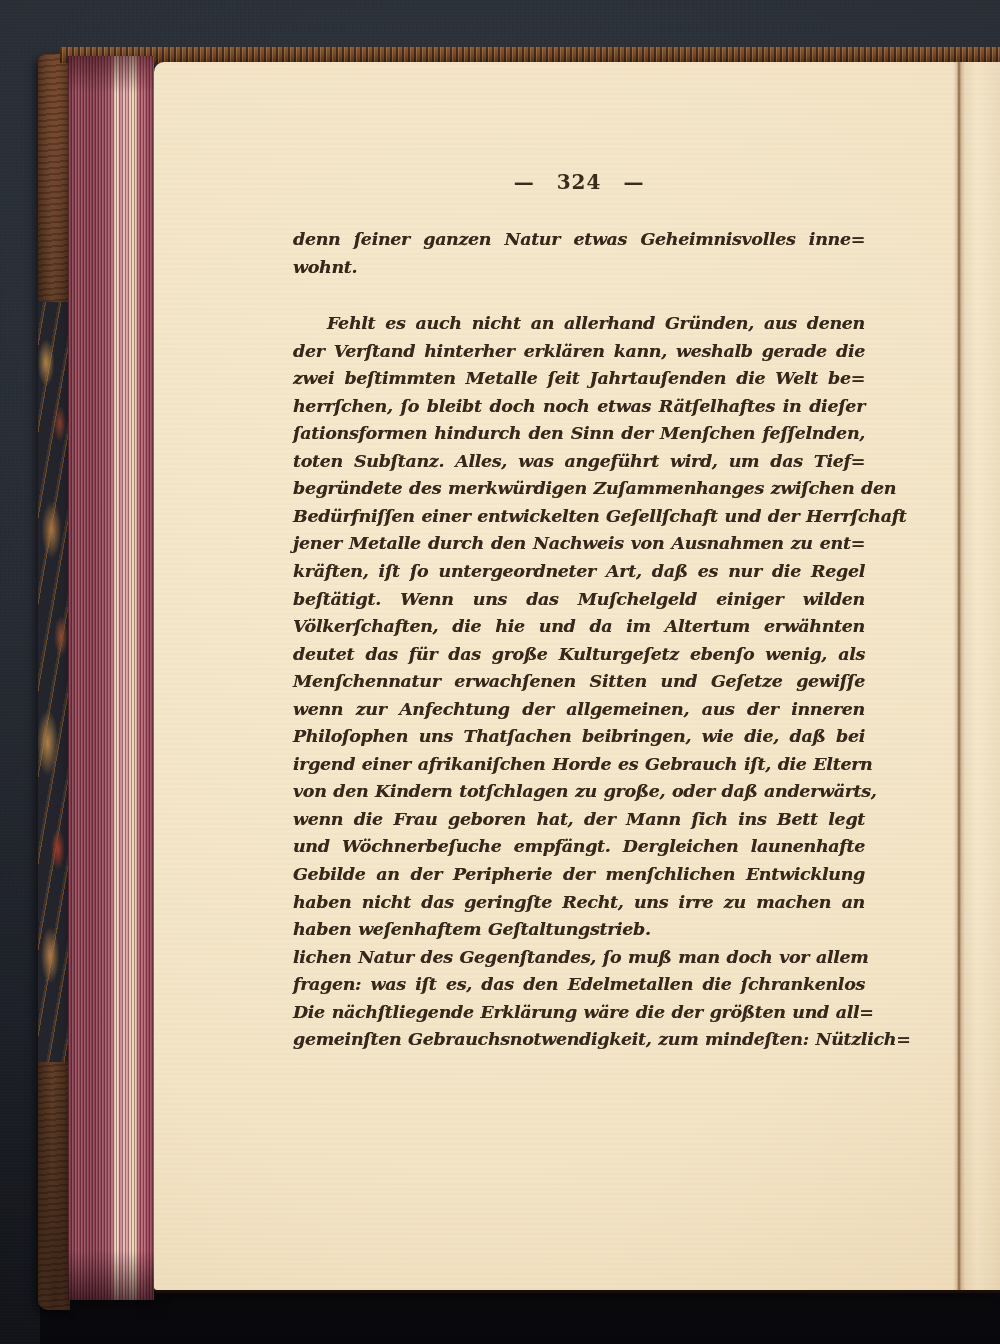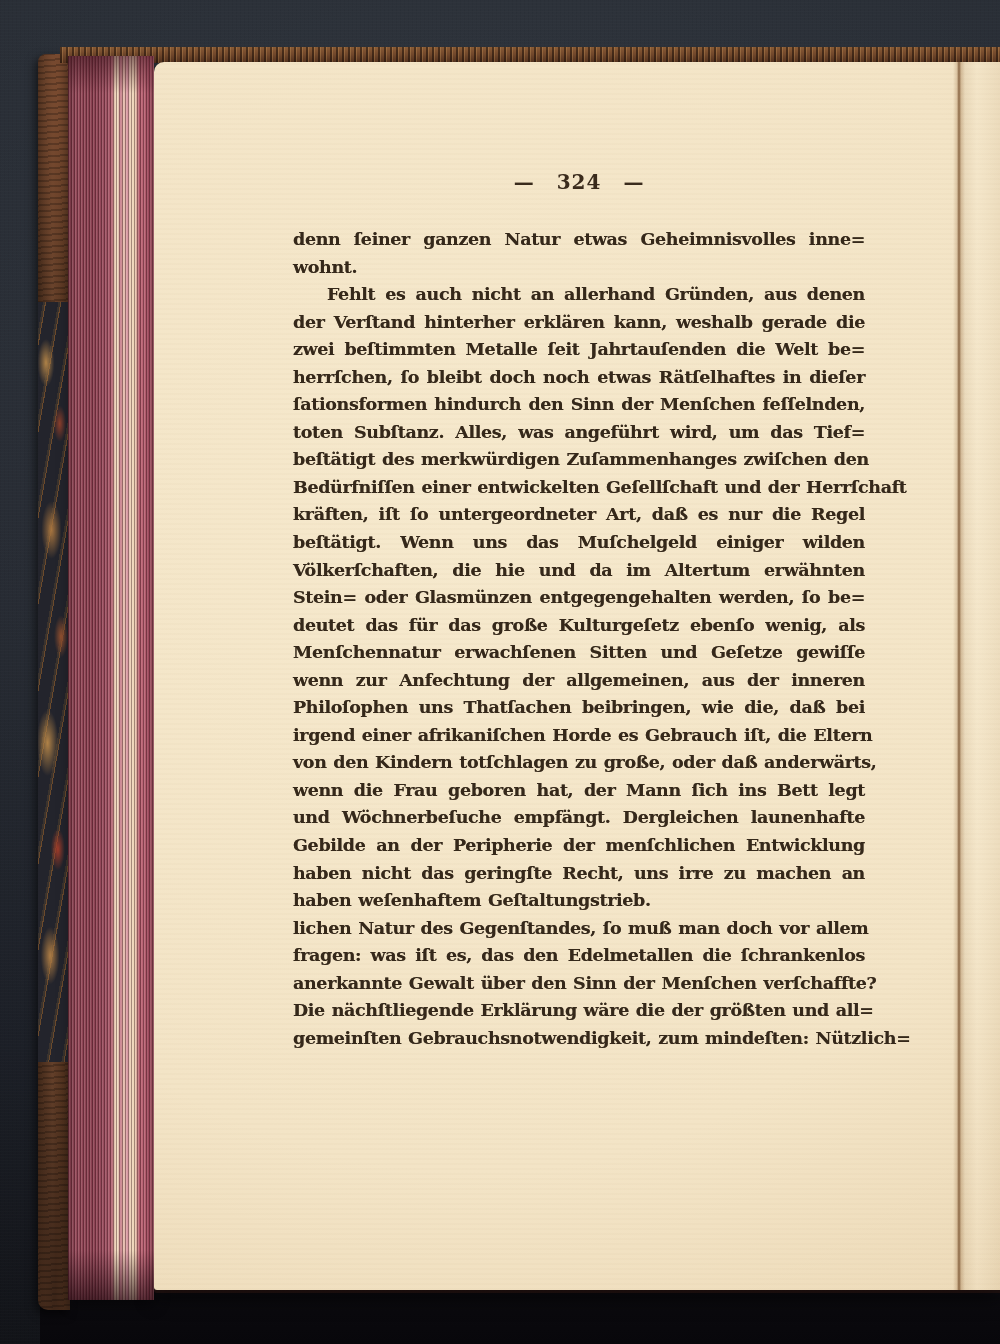--- a/index.html
+++ b/index.html
@@ -95,22 +95,23 @@
     display:flex;justify-content:center;align-items:baseline;gap:22px;
     color:#3a2b1c;font-size:20px;font-weight:700;letter-spacing:1px;
   }
   
   .text-block{position:absolute;left:293px;top:226px;width:572px;color:#35281a;}
   .line{
     box-sizing:border-box;width:100%;height:27.55px;line-height:27.55px;
     font-size:17.5px;font-weight:700;letter-spacing:-0.35px;word-spacing:1px;
     text-align:justify;text-align-last:justify;white-space:nowrap;
     text-shadow:0 0 .4px rgba(53,40,26,.55);
+    font-style:italic;
   }
-  .line.indent{padding-left:34px;}
+  .line.indent{padding-left:34px;margin-top:29px;}
   .line.end{text-align-last:left;}
 </style>
 </head>
 <body>
 
 <div class="scene">
   <div class="backdrop"></div>
   <div class="under-shadow"></div>
 
   <div class="cover-spine">
@@ -133,36 +134,35 @@
 
   <div class="text-block">
       <div class="line">denn ſeiner ganzen Natur etwas Geheimnisvolles inne=</div>
       <div class="line end">wohnt.</div>
       <div class="line indent">Fehlt es auch nicht an allerhand Gründen, aus denen</div>
       <div class="line">der Verſtand hinterher erklären kann, weshalb gerade die</div>
       <div class="line">zwei beſtimmten Metalle ſeit Jahrtauſenden die Welt be=</div>
       <div class="line">herrſchen, ſo bleibt doch noch etwas Rätſelhaftes in dieſer</div>
       <div class="line">ſationsformen hindurch den Sinn der Menſchen feſſelnden,</div>
       <div class="line">toten Subſtanz.  Alles, was angeführt wird, um das Tief=</div>
-      <div class="line">beſtätigt des merkwürdigen Zuſammenhanges zwiſchen den</div>
+      <div class="line">begründete des merkwürdigen Zuſammenhanges zwiſchen den</div>
       <div class="line">Bedürfniſſen einer entwickelten Geſellſchaft und der Herrſchaft</div>
+      <div class="line">jener Metalle durch den Nachweis von Ausnahmen zu ent=</div>
       <div class="line">kräften, iſt ſo untergeordneter Art, daß es nur die Regel</div>
       <div class="line">beſtätigt.  Wenn uns das Muſchelgeld einiger wilden</div>
       <div class="line">Völkerſchaften, die hie und da im Altertum erwähnten</div>
-      <div class="line">Stein= oder Glasmünzen entgegengehalten werden, ſo be=</div>
       <div class="line">deutet das für das große Kulturgeſetz ebenſo wenig, als</div>
       <div class="line">Menſchennatur erwachſenen Sitten und Geſetze gewiſſe</div>
       <div class="line">wenn zur Anfechtung der allgemeinen, aus der inneren</div>
       <div class="line">Philoſophen uns Thatſachen beibringen, wie die, daß bei</div>
       <div class="line">irgend einer afrikaniſchen Horde es Gebrauch iſt, die Eltern</div>
       <div class="line">von den Kindern totſchlagen zu große, oder daß anderwärts,</div>
       <div class="line">wenn die Frau geboren hat, der Mann ſich ins Bett legt</div>
       <div class="line">und Wöchnerbeſuche empfängt.  Dergleichen launenhafte</div>
       <div class="line">Gebilde an der Peripherie der menſchlichen Entwicklung</div>
       <div class="line">haben nicht das geringſte Recht, uns irre zu machen an</div>
       <div class="line end">haben weſenhaftem Geſtaltungstrieb.</div>
       <div class="line">lichen Natur des Gegenſtandes, ſo muß man doch vor allem</div>
       <div class="line">fragen: was iſt es, das den Edelmetallen die ſchrankenlos</div>
-      <div class="line">anerkannte Gewalt über den Sinn der Menſchen verſchaffte?</div>
       <div class="line">Die nächſtliegende Erklärung wäre die der größten und all=</div>
       <div class="line">gemeinſten Gebrauchsnotwendigkeit, zum mindeſten: Nützlich=</div>
     </div>
 </div>
 
 </body></html>

